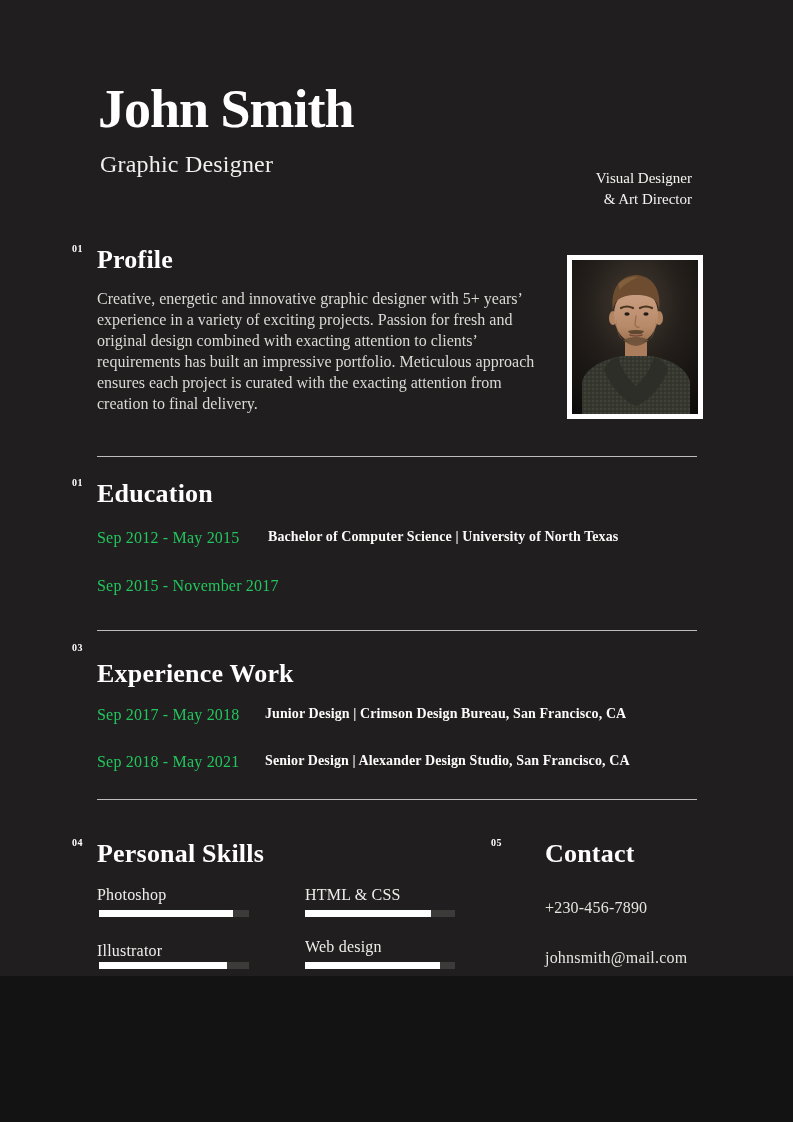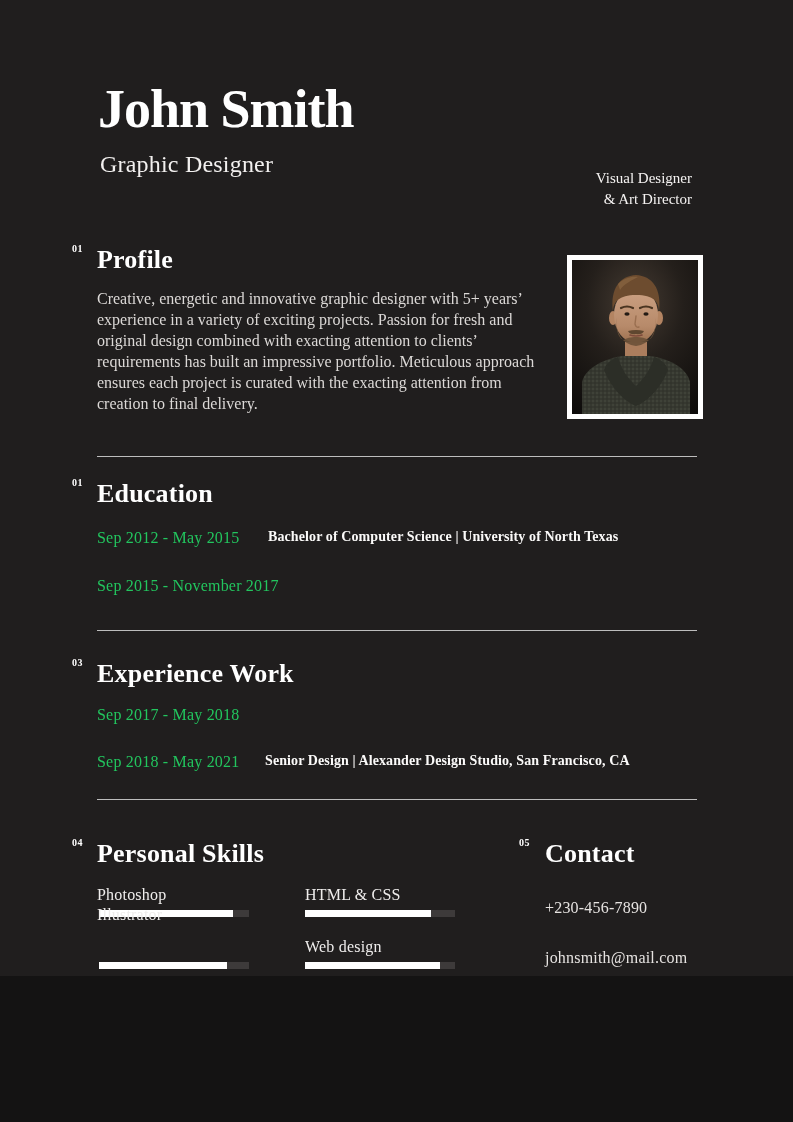--- a/index.html
+++ b/index.html
@@ -147,39 +147,40 @@
   <div class="abs sec-num" style="left:72px;top:477px">01</div>
   <div class="abs sec-title" style="left:97px;top:480px">Education</div>
 
   <div class="abs row-dates" style="top:529px">Sep 2012 - May 2015</div>
   <div class="abs row-detail" style="left:268px;top:529px">Bachelor of Computer Science | University of North Texas</div>
 
   <div class="abs row-dates" style="top:577px">Sep 2015 - November 2017</div>
 
   <div class="abs divider" style="top:630px"></div>
 
-  <div class="abs sec-num" style="left:72px;top:657px">03</div>
+  <div class="abs sec-num" style="left:72px;top:642px">03</div>
   <div class="abs sec-title" style="left:97px;top:660px">Experience Work</div>
 
   <div class="abs row-dates" style="top:706px">Sep 2017 - May 2018</div>
+  <div class="abs row-detail" style="left:265px;top:706px">Junior Design | Crimson Design Bureau, San Francisco, CA</div>
 
   <div class="abs row-dates" style="top:753px">Sep 2018 - May 2021</div>
   <div class="abs row-detail" style="left:265px;top:753px">Senior Design | Alexander Design Studio, San Francisco, CA</div>
 
   <div class="abs divider" style="top:799px"></div>
 
   <div class="abs sec-num" style="left:72px;top:837px">04</div>
   <div class="abs sec-title" style="left:97px;top:840px">Personal Skills</div>
 
   <div class="abs skill-label" style="left:97px;top:886px">Photoshop</div>
   <div class="abs bar-track" style="left:99px;top:910px">
     <div class="bar-fill" style="width: 89%;"></div>
   </div>
 
-  <div class="abs skill-label" style="left:97px;top:906px">Illustrator</div>
+  <div class="abs skill-label" style="left:97px;top:942px">Illustrator</div>
   <div class="abs bar-track" style="left:99px;top:962px">
     <div class="bar-fill" style="width: 85%;"></div>
   </div>
 
   <div class="abs skill-label" style="left:97px;top:989px">Figma</div>
   <div class="abs bar-track" style="left:99px;top:1013px">
     <div class="bar-fill" style="width: 93%;"></div>
   </div>
 
   <div class="abs skill-label" style="left:305px;top:886px">HTML &amp; CSS</div>
@@ -190,20 +191,20 @@
   <div class="abs skill-label" style="left:305px;top:938px">Web design</div>
   <div class="abs bar-track" style="left:305px;top:962px">
     <div class="bar-fill" style="width: 90%;"></div>
   </div>
 
   <div class="abs skill-label" style="left:295px;top:989px">Teamwork</div>
   <div class="abs bar-track" style="left:305px;top:1013px">
     <div class="bar-fill" style="width: 97%;"></div>
   </div>
 
-  <div class="abs sec-num" style="left:519px;top:837px">05</div>
+  <div class="abs sec-num" style="left:491px;top:837px">05</div>
   <div class="abs sec-title" style="left:545px;top:840px">Contact</div>
 
   <div class="abs contact-item" style="top:899px">+230-456-7890</div>
   <div class="abs contact-item" style="top:949px">johnsmith@mail.com</div>
   <div class="abs contact-item" style="top:1000px">http://smith.com</div>
 
 </div>
 
 </body></html>

